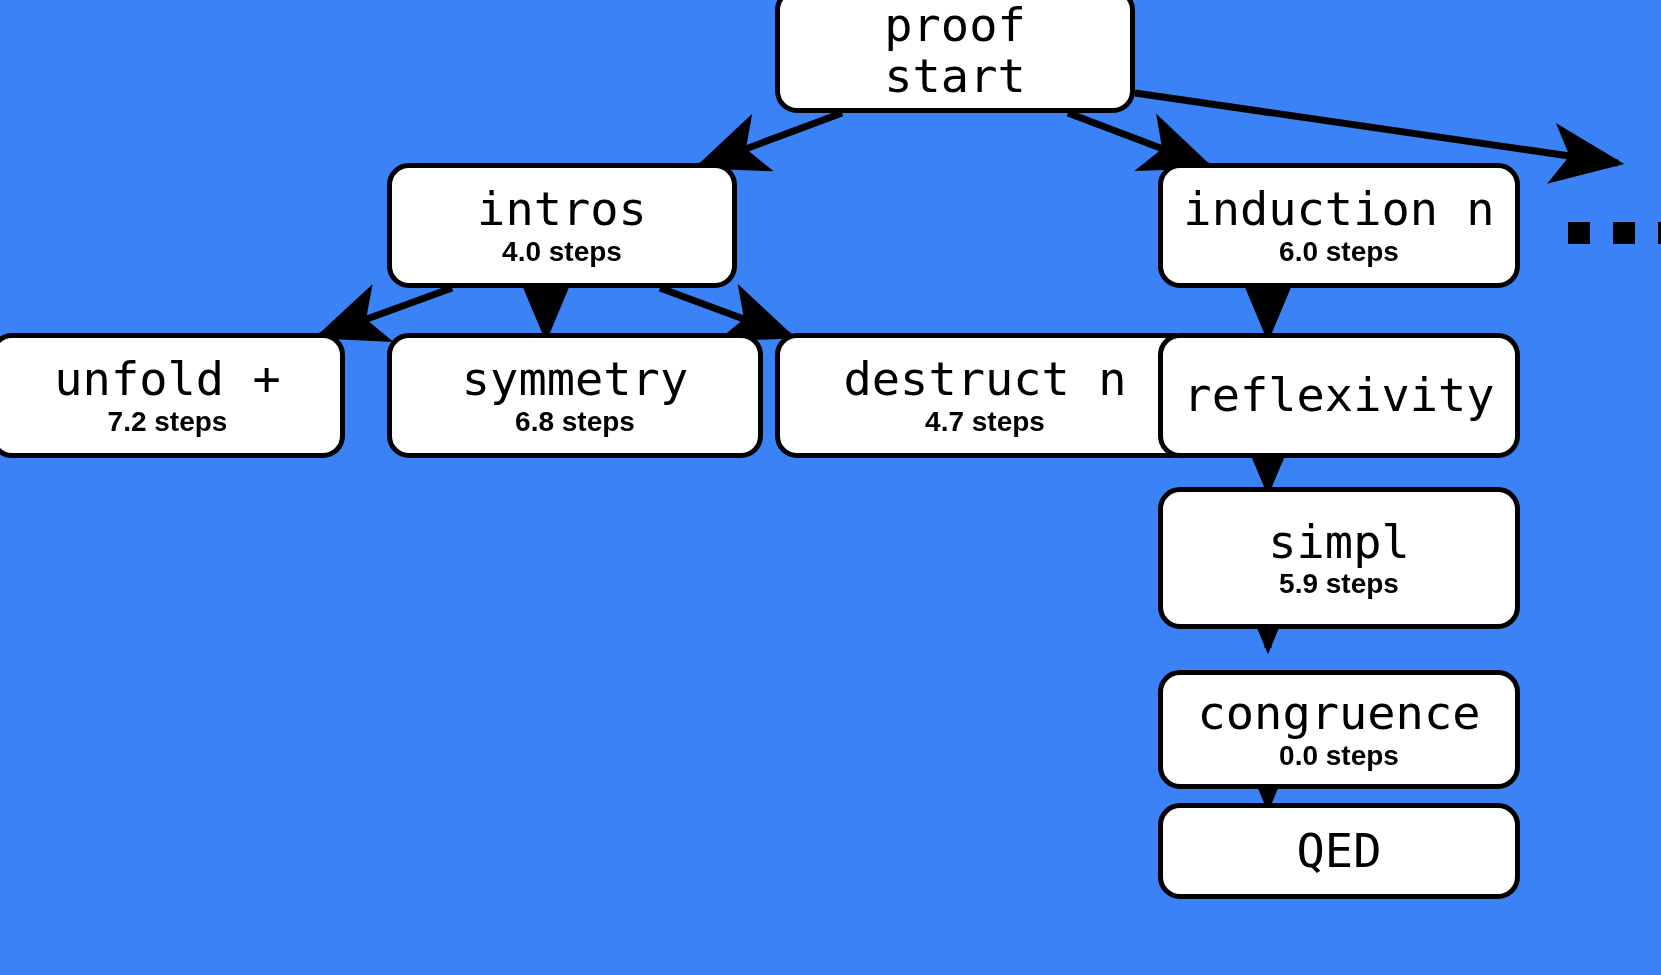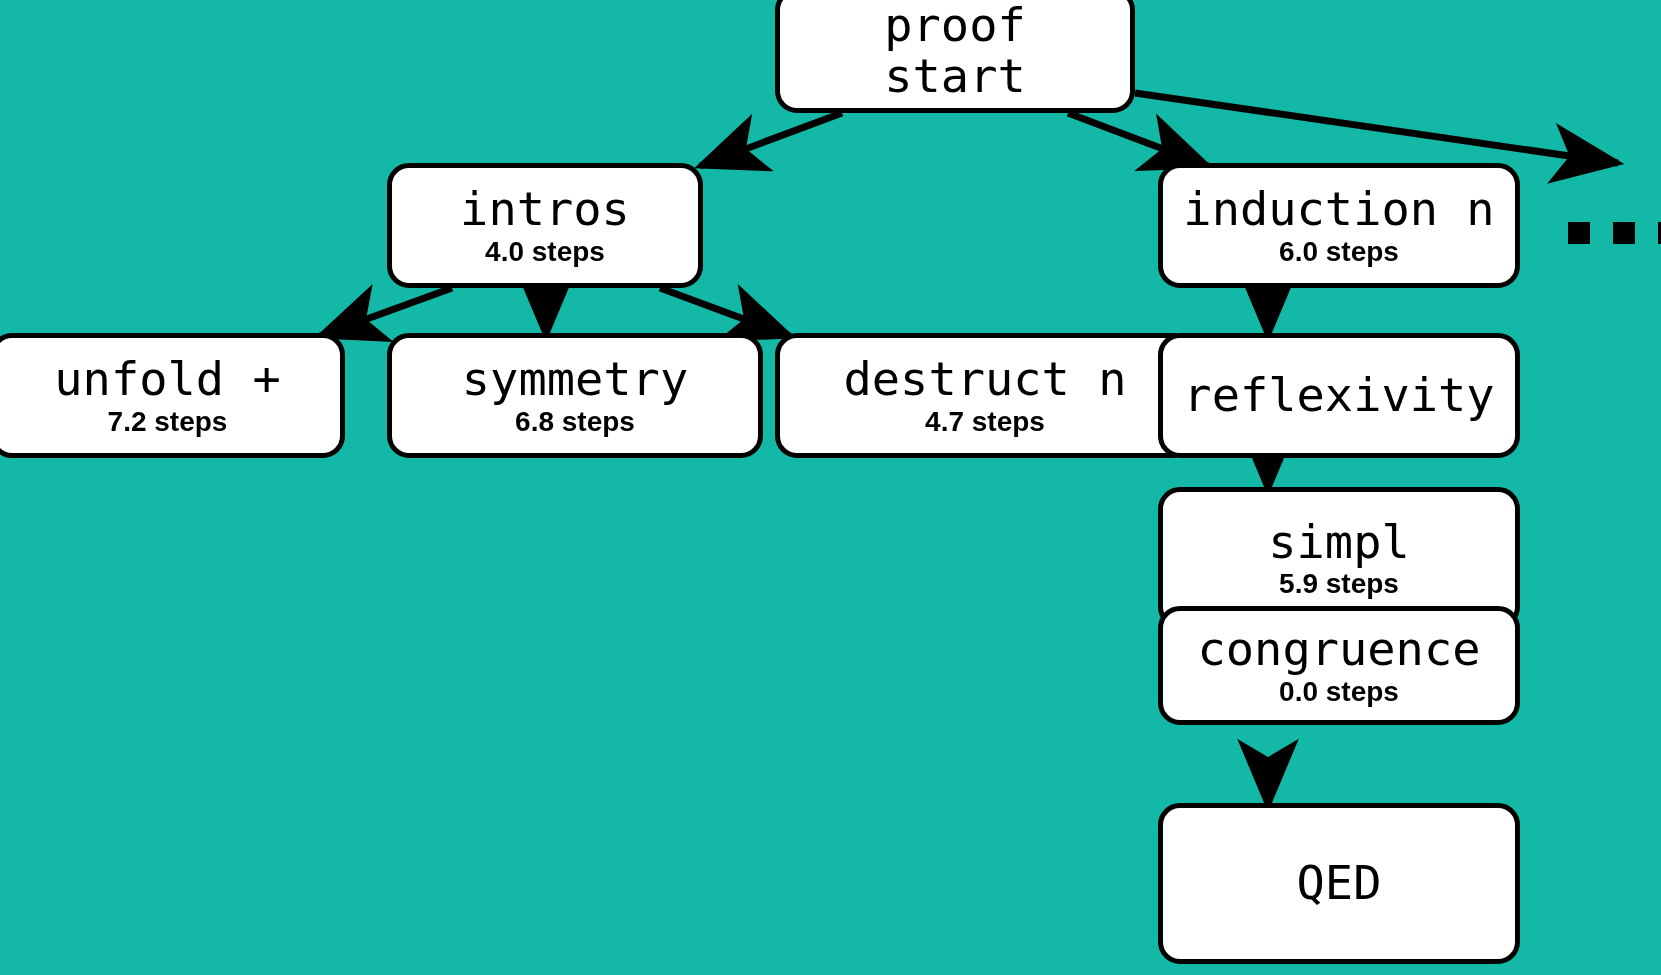--- a/index.html
+++ b/index.html
@@ -5,21 +5,21 @@
 <style>
   html, body {
     margin: 0;
     padding: 0;
     background: #ffffff;
   }
   #stage {
     position: relative;
     width: 1661px;
     height: 975px;
-    background: #14b8a6;
+    background: #3b82f6;
     overflow: hidden;
     font-family: "Liberation Sans", sans-serif;
   }
   #edges {
     position: absolute;
     left: 0;
     top: 0;
     width: 1661px;
     height: 975px;
     pointer-events: none;
@@ -105,21 +105,21 @@
     <path d="M 1268,612 L 1268,648" fill="none" stroke="#000000" stroke-width="7" marker-end="url(#ah)"></path>
 
     <path d="M 1268,770 L 1268,806" fill="none" stroke="#000000" stroke-width="7" marker-end="url(#ah)"></path>
   </svg>
 
   <div class="node" style="left:775px; top:-12px; width:360px; height:125px;">
     <div class="tactic">proof</div>
     <div class="tactic">start</div>
   </div>
 
-  <div class="node" style="left:387px; top:163px; width:316px; height:125px;">
+  <div class="node" style="left:387px; top:163px; width:350px; height:125px;">
     <div class="tactic">intros</div>
     <div class="steps">4.0 steps</div>
   </div>
 
   <div class="node" style="left:1158px; top:163px; width:362px; height:125px;">
     <div class="tactic">induction n</div>
     <div class="steps">6.0 steps</div>
   </div>
 
   <div class="node" style="left:-10px; top:333px; width:355px; height:125px;">
@@ -139,26 +139,26 @@
 
   <div class="node" style="left:1158px; top:333px; width:362px; height:125px;">
     <div class="tactic">reflexivity</div>
   </div>
 
   <div class="node" style="left:1158px; top:487px; width:362px; height:142px;">
     <div class="tactic">simpl</div>
     <div class="steps">5.9 steps</div>
   </div>
 
-  <div class="node" style="left:1158px; top:606px; width:362px; height:119px;">
+  <div class="node" style="left:1158px; top:670px; width:362px; height:119px;">
     <div class="tactic">congruence</div>
     <div class="steps">0.0 steps</div>
   </div>
 
-  <div class="node single" style="left:1158px; top:803px; width:362px; height:161px;justify-content:center;">
+  <div class="node single" style="left:1158px; top:803px; width:362px; height:96px;justify-content:center;">
     <div class="tactic">QED</div>
   </div>
 
   <div class="ellipsis" style="left:1568px; top:222px;">
     <span></span>
     <span></span>
     <span></span>
   </div>
 
 </div>

